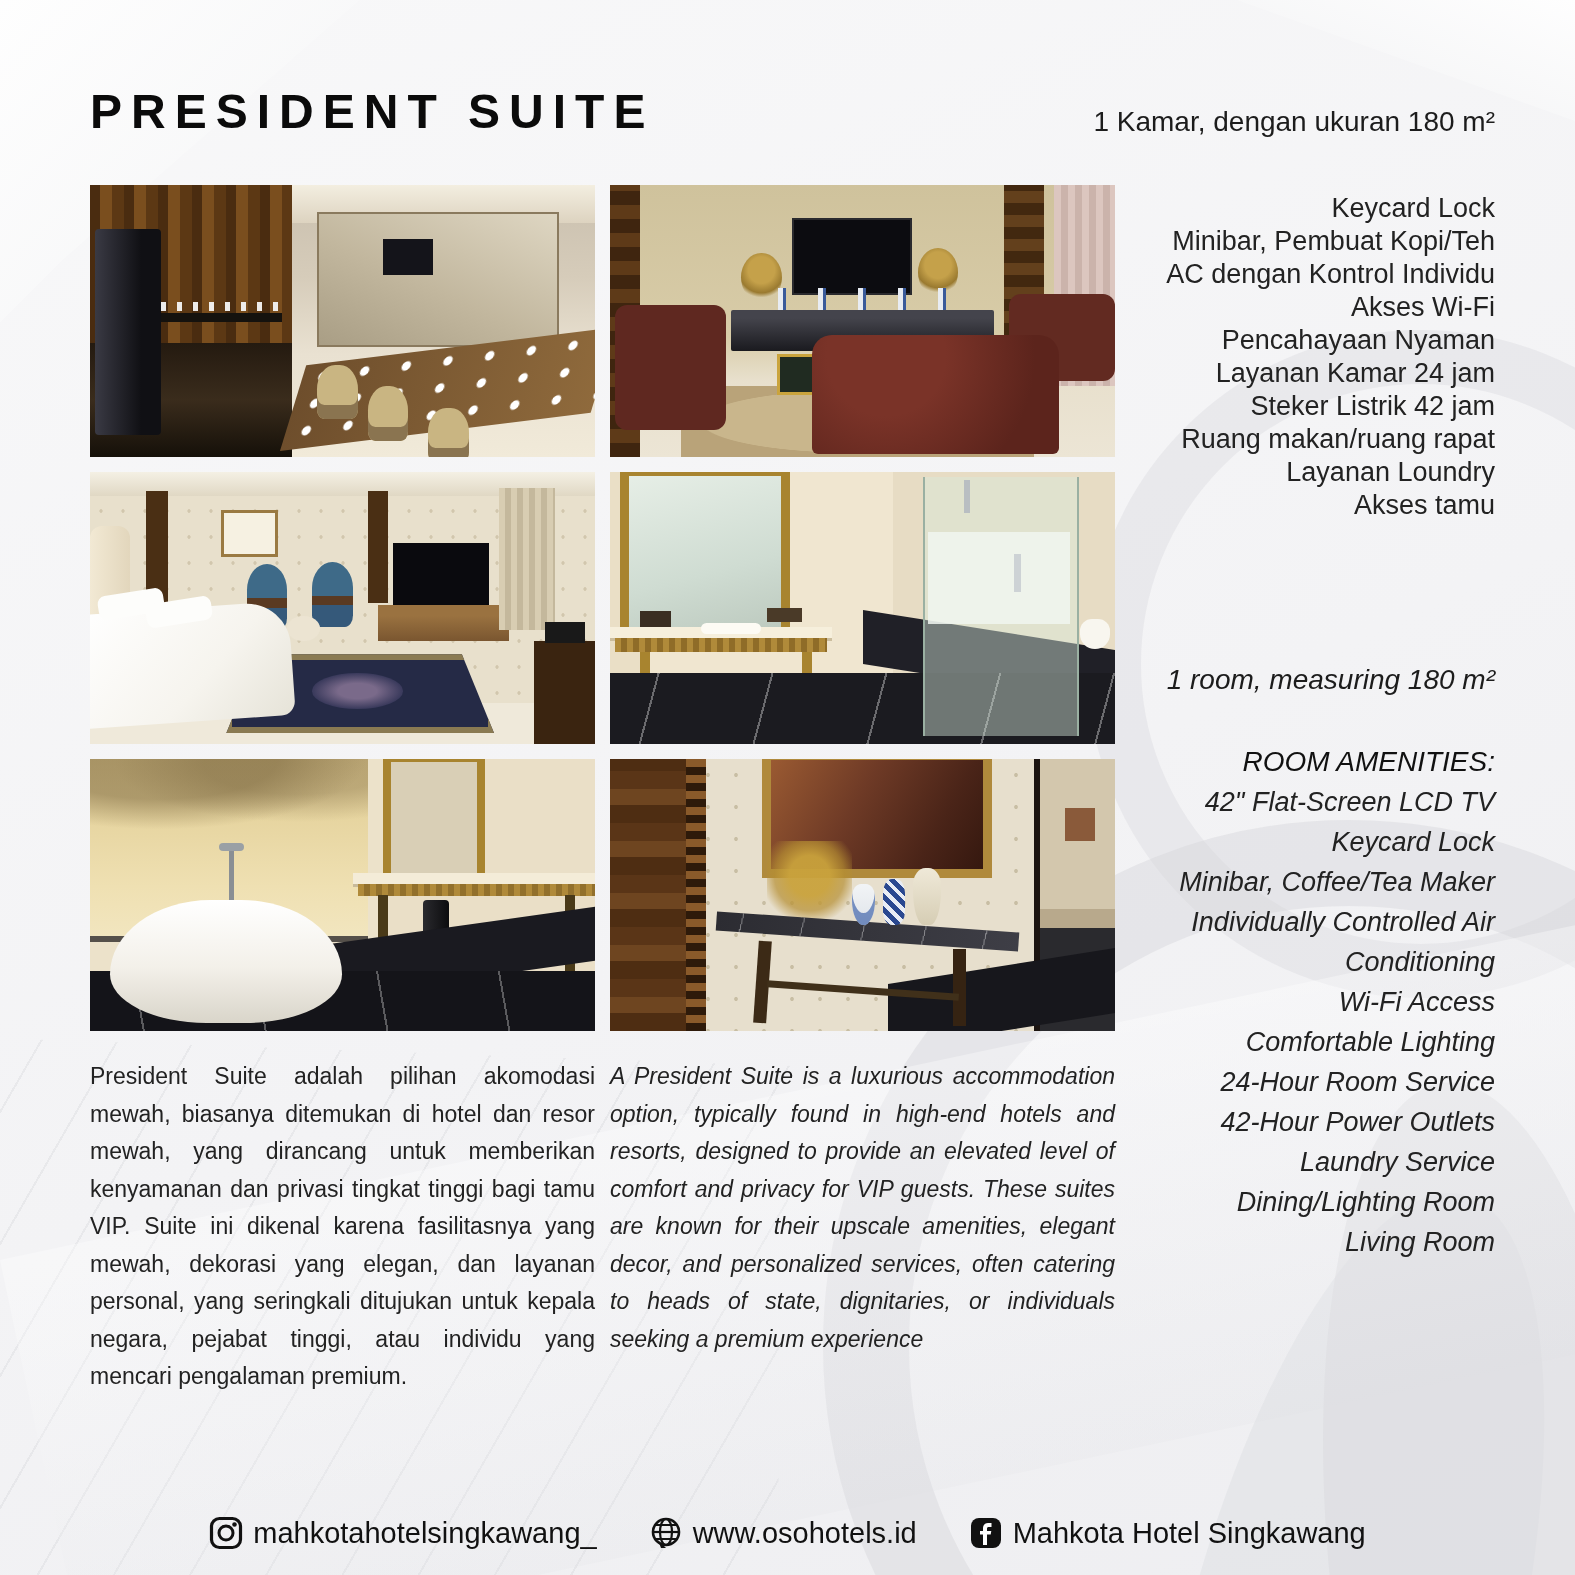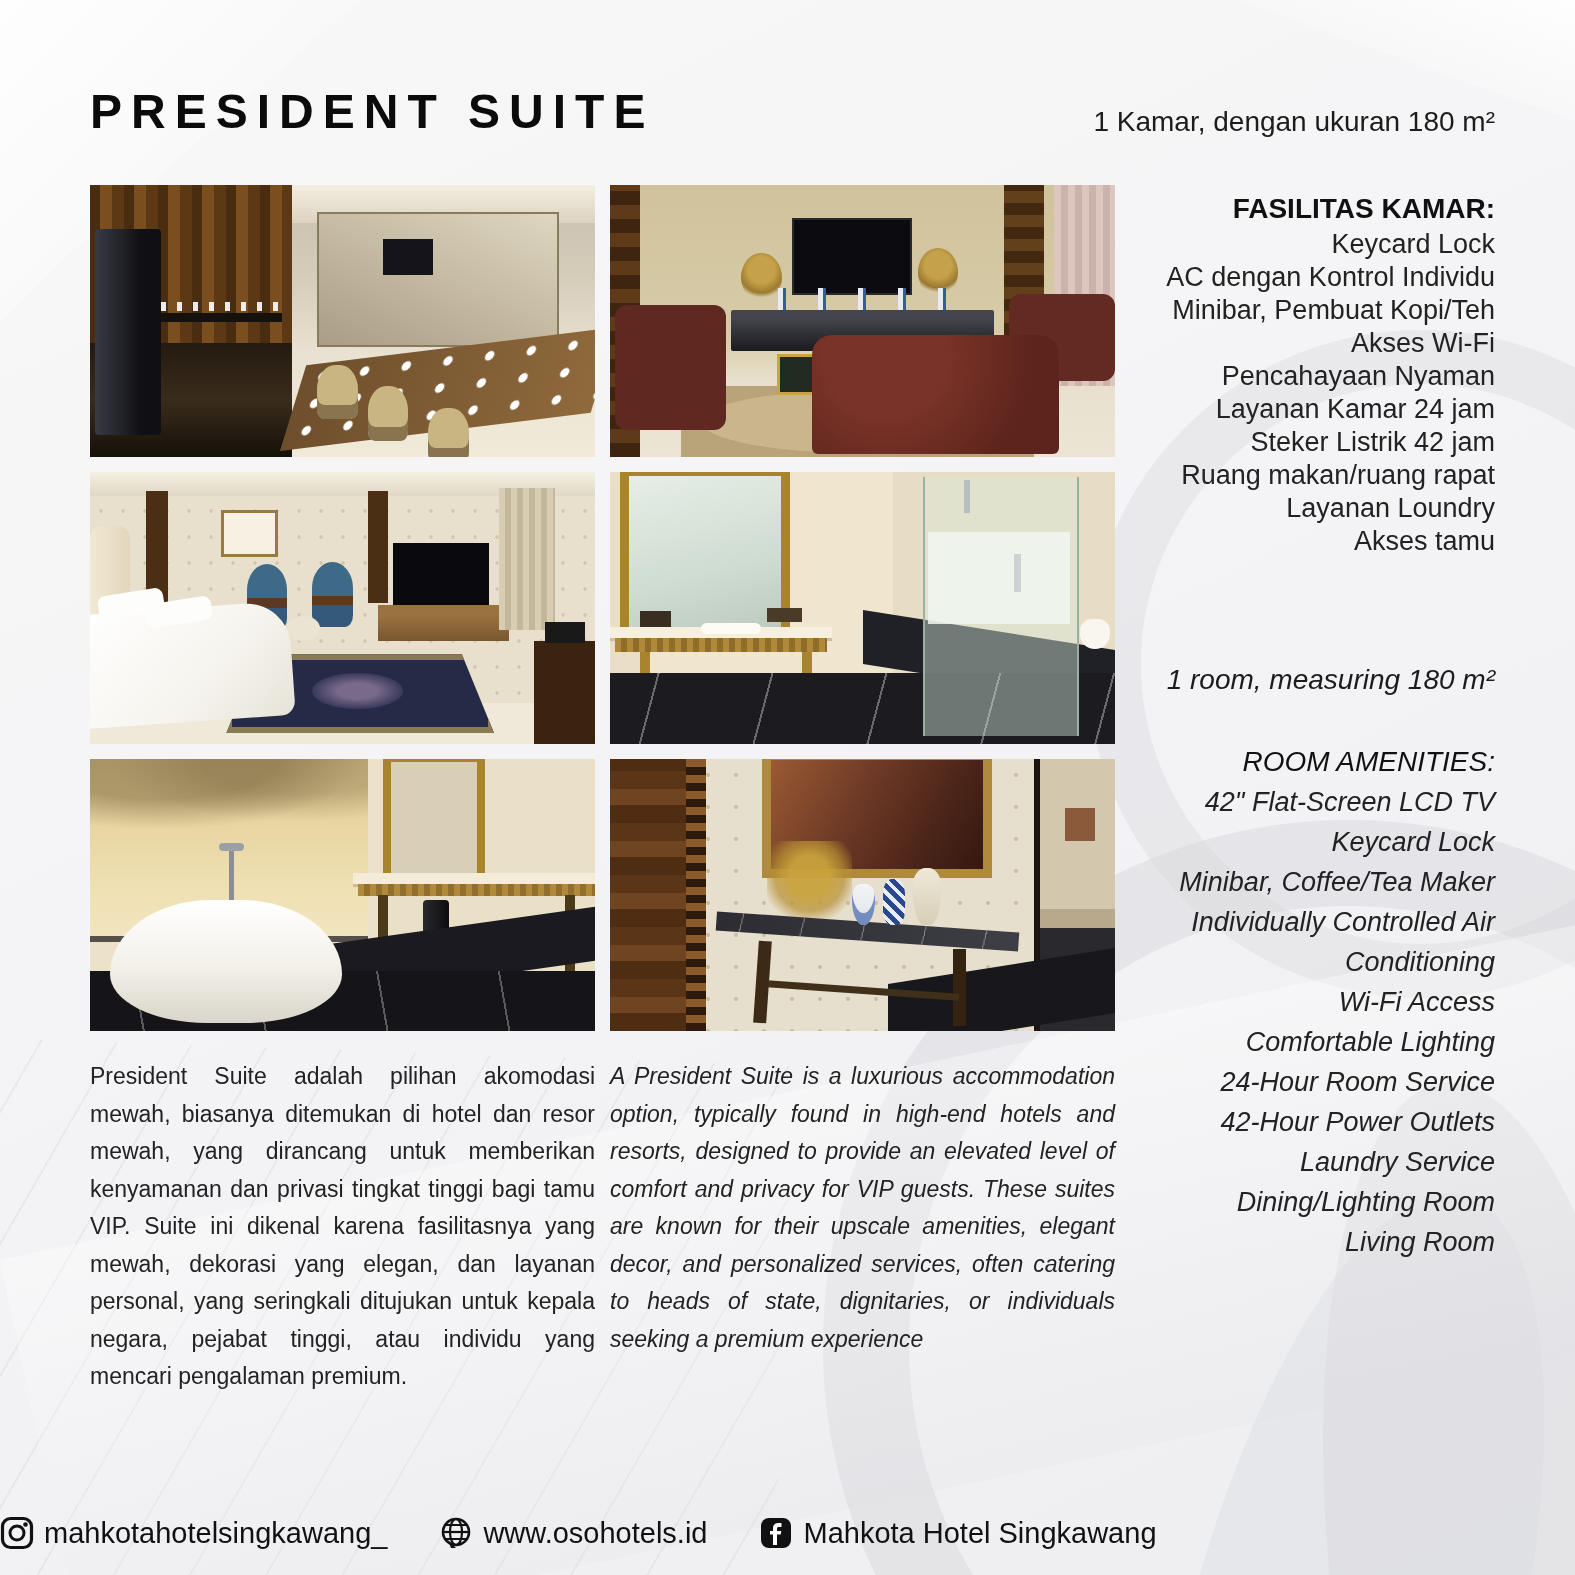--- a/index.html
+++ b/index.html
@@ -207,21 +207,21 @@
   .amenities-item{font-size:27px;line-height:40px;color:#222;}
 
   
   .desc{position:absolute;top:1058px;width:505px;z-index:2;font-size:23px;line-height:37.5px;
         text-align:justify;color:#222;}
   .desc-id{left:90px;}
   .desc-en{left:610px;font-style:italic;}
 
   
   .footer{position:absolute;left:0;right:0;top:1516px;z-index:2;display:flex;
-          align-items:center;gap:52px;font-size:29px;color:#111;}
+          justify-content:center;align-items:center;gap:52px;font-size:29px;color:#111;}
   .footer-item{display:flex;align-items:center;gap:10px;}
   .footer-item svg{display:block;}
 </style>
 </head>
 <body>
 
 <div class="page">
 
   <div class="deco deco-tl"></div>
   <div class="deco deco-tr"></div>
@@ -337,24 +337,23 @@
       <div class="p6-leg2"></div>
       <div class="p6-brace"></div>
       <div class="p6-ctop"></div>
       <div class="p6-vase1"></div>
       <div class="p6-vase2"></div>
       <div class="p6-vase3"></div>
     </div>
   </div>
 
   <div class="fasilitas">
-    <div class="fasilitas-heading">FASILITAS KAMAR:</div>
     <div class="fasilitas-item">Keycard Lock</div>
+    <div class="fasilitas-item">Minibar, Pembuat Kopi/Teh</div>
     <div class="fasilitas-item">AC dengan Kontrol Individu</div>
-    <div class="fasilitas-item">Minibar, Pembuat Kopi/Teh</div>
     <div class="fasilitas-item">Akses Wi-Fi</div>
     <div class="fasilitas-item">Pencahayaan Nyaman</div>
     <div class="fasilitas-item">Layanan Kamar 24 jam</div>
     <div class="fasilitas-item">Steker Listrik 42 jam</div>
     <div class="fasilitas-item">Ruang makan/ruang rapat</div>
     <div class="fasilitas-item">Layanan Loundry</div>
     <div class="fasilitas-item">Akses tamu</div>
   </div>
 
   <div class="room-size-en">1 room, measuring 180 m²</div>

